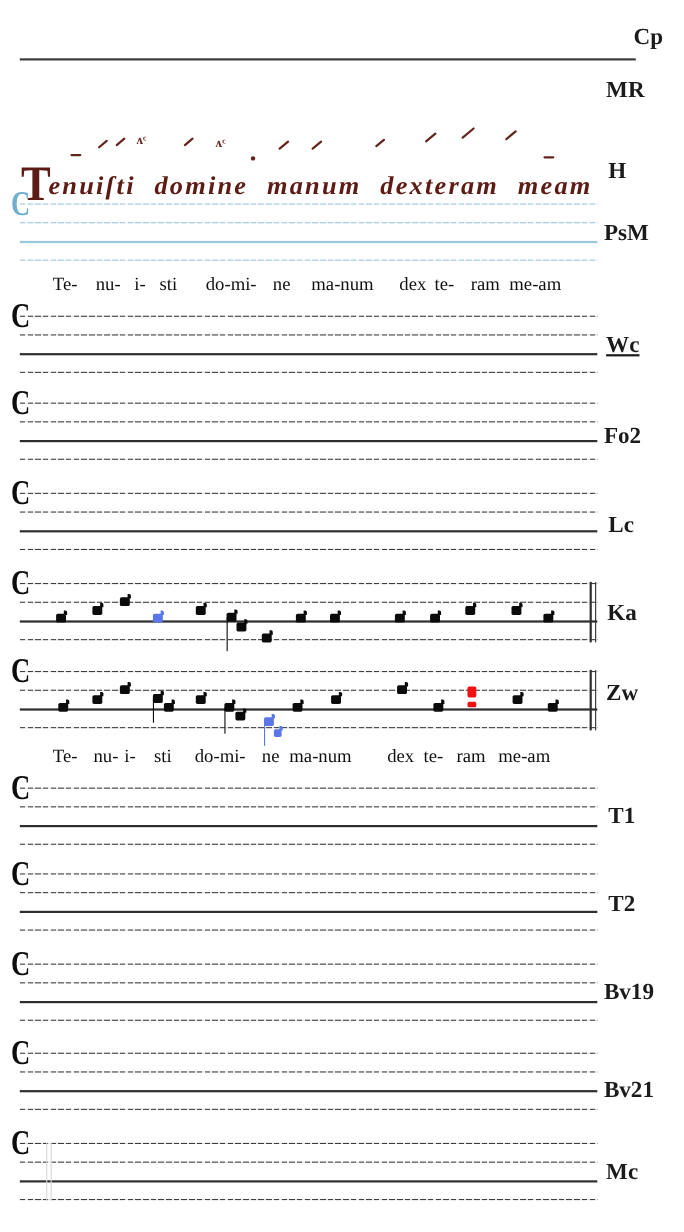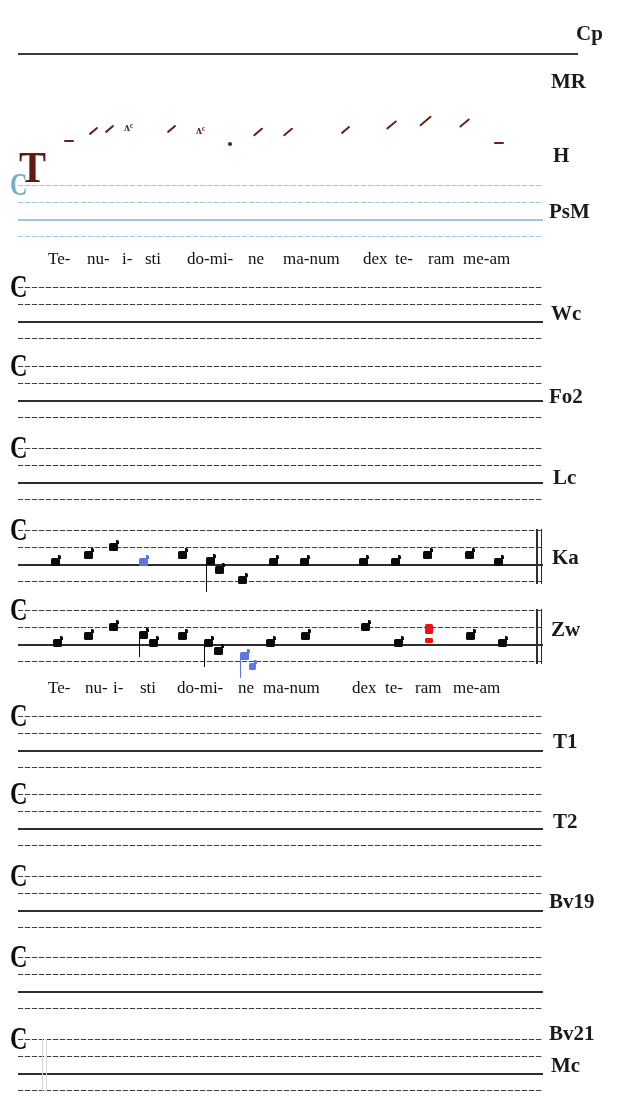--- a/index.html
+++ b/index.html
@@ -53,45 +53,46 @@
 </style>
 </head>
 <body>
 
 <div id="canvas">
     <div class="rule" style="left: 18px; top: 53px; width: 560px; height: 2px;"></div>
     <div class="lbl" style="left: 576px; top: 21px;">Cp</div>
     <div class="lbl" style="left: 551px; top: 69px;">MR</div>
     <div class="lbl" style="left: 553px; top: 143px;">H</div>
     <div class="lbl" style="left: 549px; top: 199px;">PsM</div>
-    <div class="lbl" style="left: 551px; top: 301px;">Wc</div>
+    <div class="lbl" style="left: 551px; top: 301px; text-decoration: underline;">Wc</div>
     <div class="lbl" style="left: 549px; top: 384px;">Fo2</div>
     <div class="lbl" style="left: 553px; top: 465px;">Lc</div>
     <div class="lbl" style="left: 552px; top: 545px;">Ka</div>
     <div class="lbl" style="left: 551px; top: 617px;">Zw</div>
     <div class="lbl" style="left: 553px; top: 729px;">T1</div>
     <div class="lbl" style="left: 553px; top: 809px;">T2</div>
     <div class="lbl" style="left: 549px; top: 889px;">Bv19</div>
-    <div class="lbl" style="left: 549px; top: 1021px; text-align: right;">Bv21</div>
+    <div class="lbl" style="left: 549px; top: 978px; text-align: right;">Bv21</div>
     <div class="lbl" style="left: 551px; top: 1053px;">Mc</div>
     <div class="nm-dash" style="left: 64px; top: 140px; background: rgb(100, 36, 28);"></div>
     <div class="nm-slash" style="left: 88px; top: 130px; width: 11px; background: rgb(100, 36, 28);"></div>
     <div class="nm-slash" style="left: 104px; top: 128px; width: 11px; background: rgb(100, 36, 28);"></div>
     <div class="nm-pes" style="left: 124px; top: 121px; color: rgb(100, 36, 28);">ʌᶜ</div>
     <div class="nm-slash" style="left: 166px; top: 128px; width: 11px; background: rgb(100, 36, 28);"></div>
     <div class="nm-pes" style="left: 196px; top: 124px; color: rgb(100, 36, 28);">ʌᶜ</div>
     <div class="nm-dot" style="left: 228px; top: 142px; background: rgb(100, 36, 28);"></div>
     <div class="nm-slash" style="left: 252px; top: 131px; width: 12px; background: rgb(100, 36, 28);"></div>
     <div class="nm-slash" style="left: 282px; top: 131px; width: 12px; background: rgb(100, 36, 28);"></div>
     <div class="nm-slash" style="left: 340px; top: 129px; width: 11px; background: rgb(100, 36, 28);"></div>
     <div class="nm-slash" style="left: 385px; top: 124px; width: 13px; background: rgb(100, 36, 28);"></div>
     <div class="nm-slash" style="left: 418px; top: 120px; width: 15px; background: rgb(100, 36, 28);"></div>
     <div class="nm-slash" style="left: 458px; top: 122px; width: 13px; background: rgb(100, 36, 28);"></div>
     <div class="nm-dash" style="left: 494px; top: 142px; background: rgb(100, 36, 28);"></div>
     <div class="ms-initial" style="left: 19px; top: 147px; color: rgb(92, 27, 20);">T</div>
+    <div class="ms-text" style="left: 44px; top: 157px; color: rgb(92, 27, 20);">enuiſti domine manum dexteram meam</div>
     <div class="syl" style="left: 48px; top: 249px;">Te-</div>
     <div class="syl" style="left: 87px; top: 249px;">nu-</div>
     <div class="syl" style="left: 122px; top: 249px;">i-</div>
     <div class="syl" style="left: 145px; top: 249px;">sti</div>
     <div class="syl" style="left: 187px; top: 249px;">do-mi-</div>
     <div class="syl" style="left: 248px; top: 249px;">ne</div>
     <div class="syl" style="left: 283px; top: 249px;">ma-num</div>
     <div class="syl" style="left: 363px; top: 249px;">dex</div>
     <div class="syl" style="left: 395px; top: 249px;">te-</div>
     <div class="syl" style="left: 428px; top: 249px;">ram</div>

